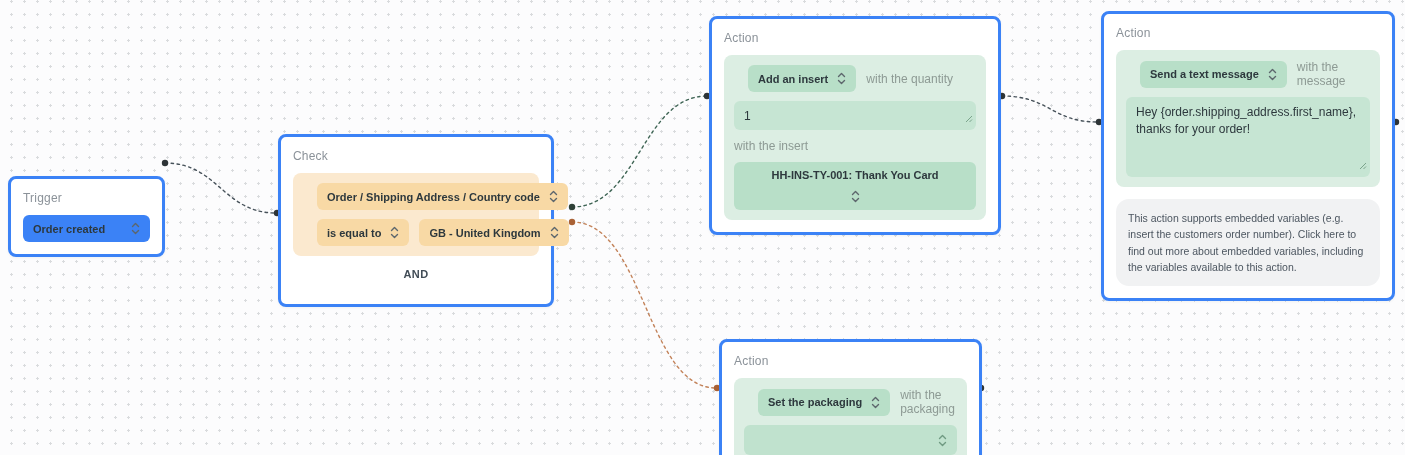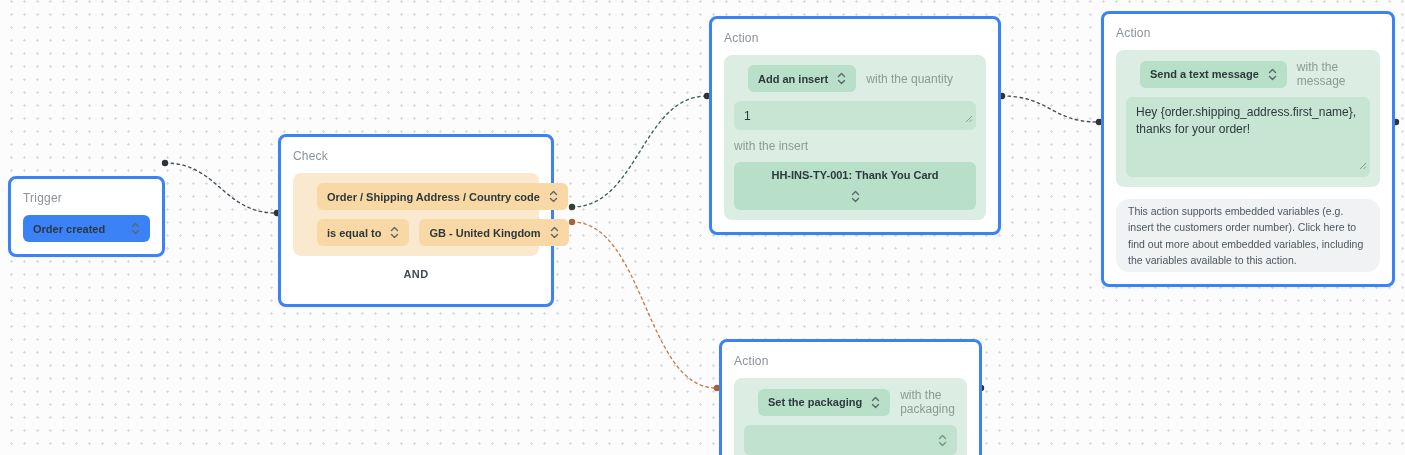--- a/index.html
+++ b/index.html
@@ -96,21 +96,21 @@
     font-family: "Liberation Sans", sans-serif;
     font-size: 11px;
     font-weight: 700;
     color: #2d383d;
     cursor: pointer;
   }
   .info-box {
     margin-top: 12px;
     background: #f1f2f3;
     border-radius: 13px;
-    padding: 4px 12px;
+    padding: 11px 12px;
     font-size: 10.5px;
     line-height: 1.55;
     color: #4c5660;
   }
   .empty-select {
     height: 30px;
     align-items: center;
     display: flex;
     justify-content: flex-end;
     padding: 0 10px;

